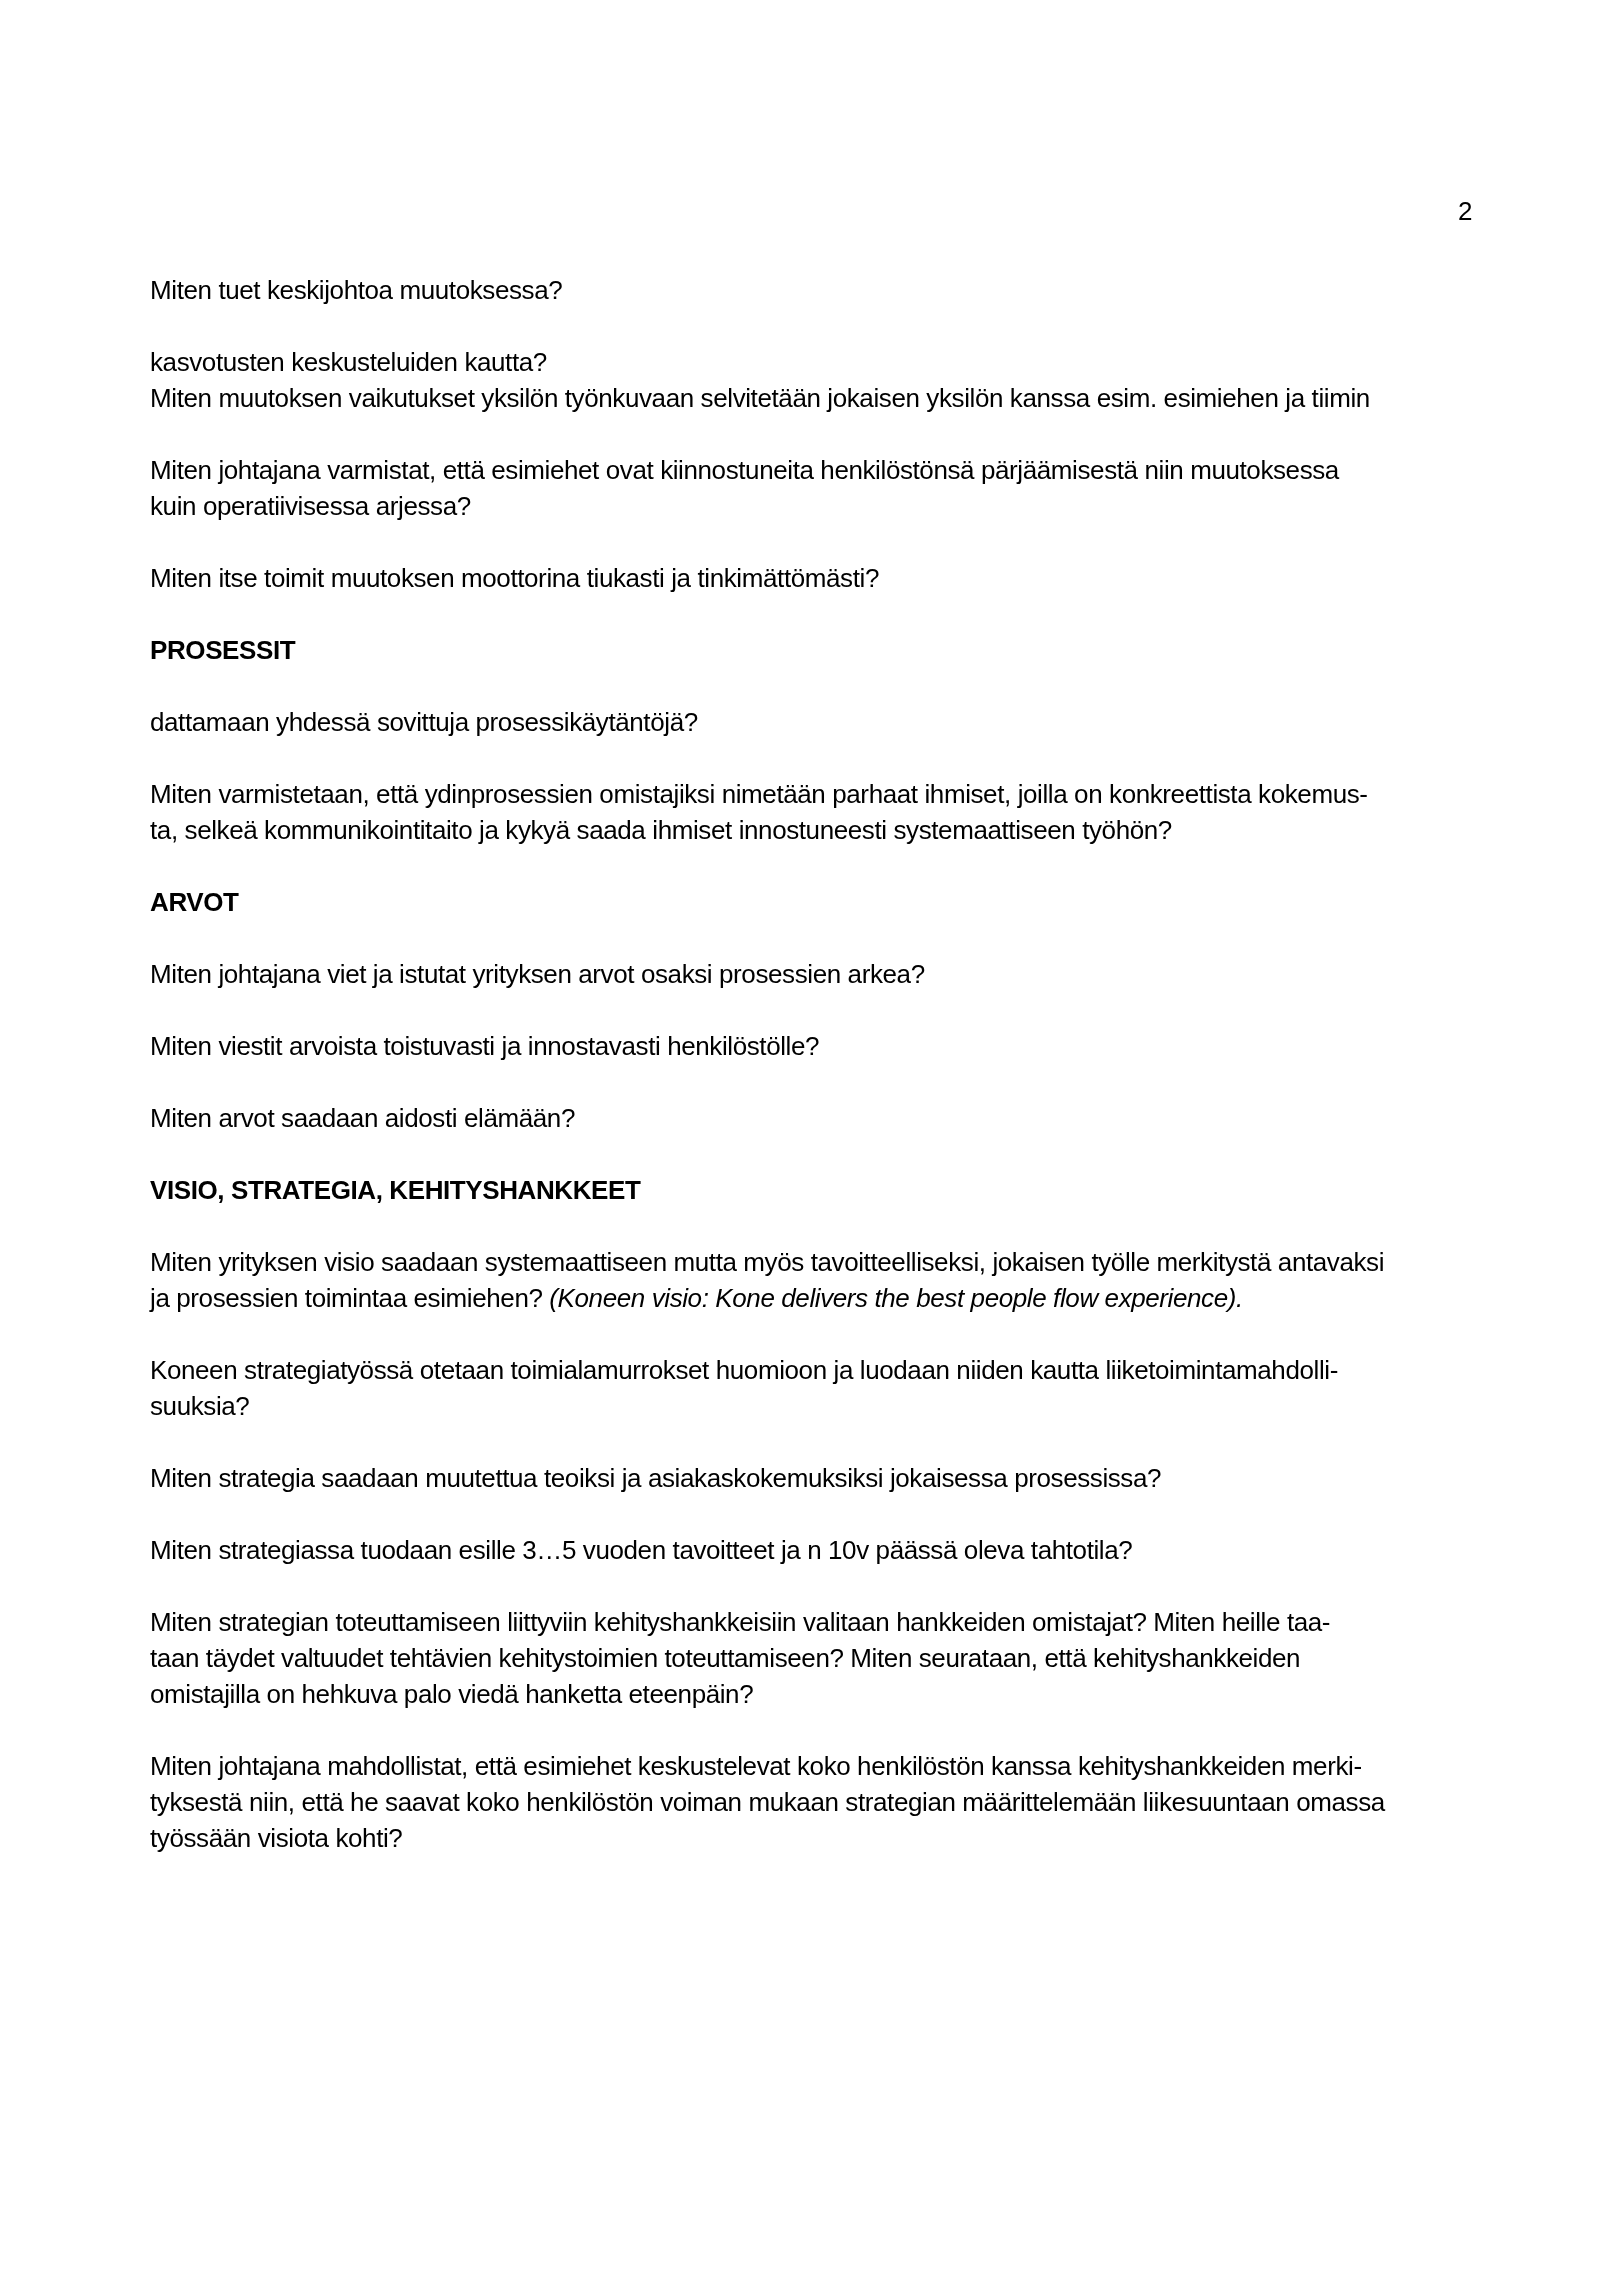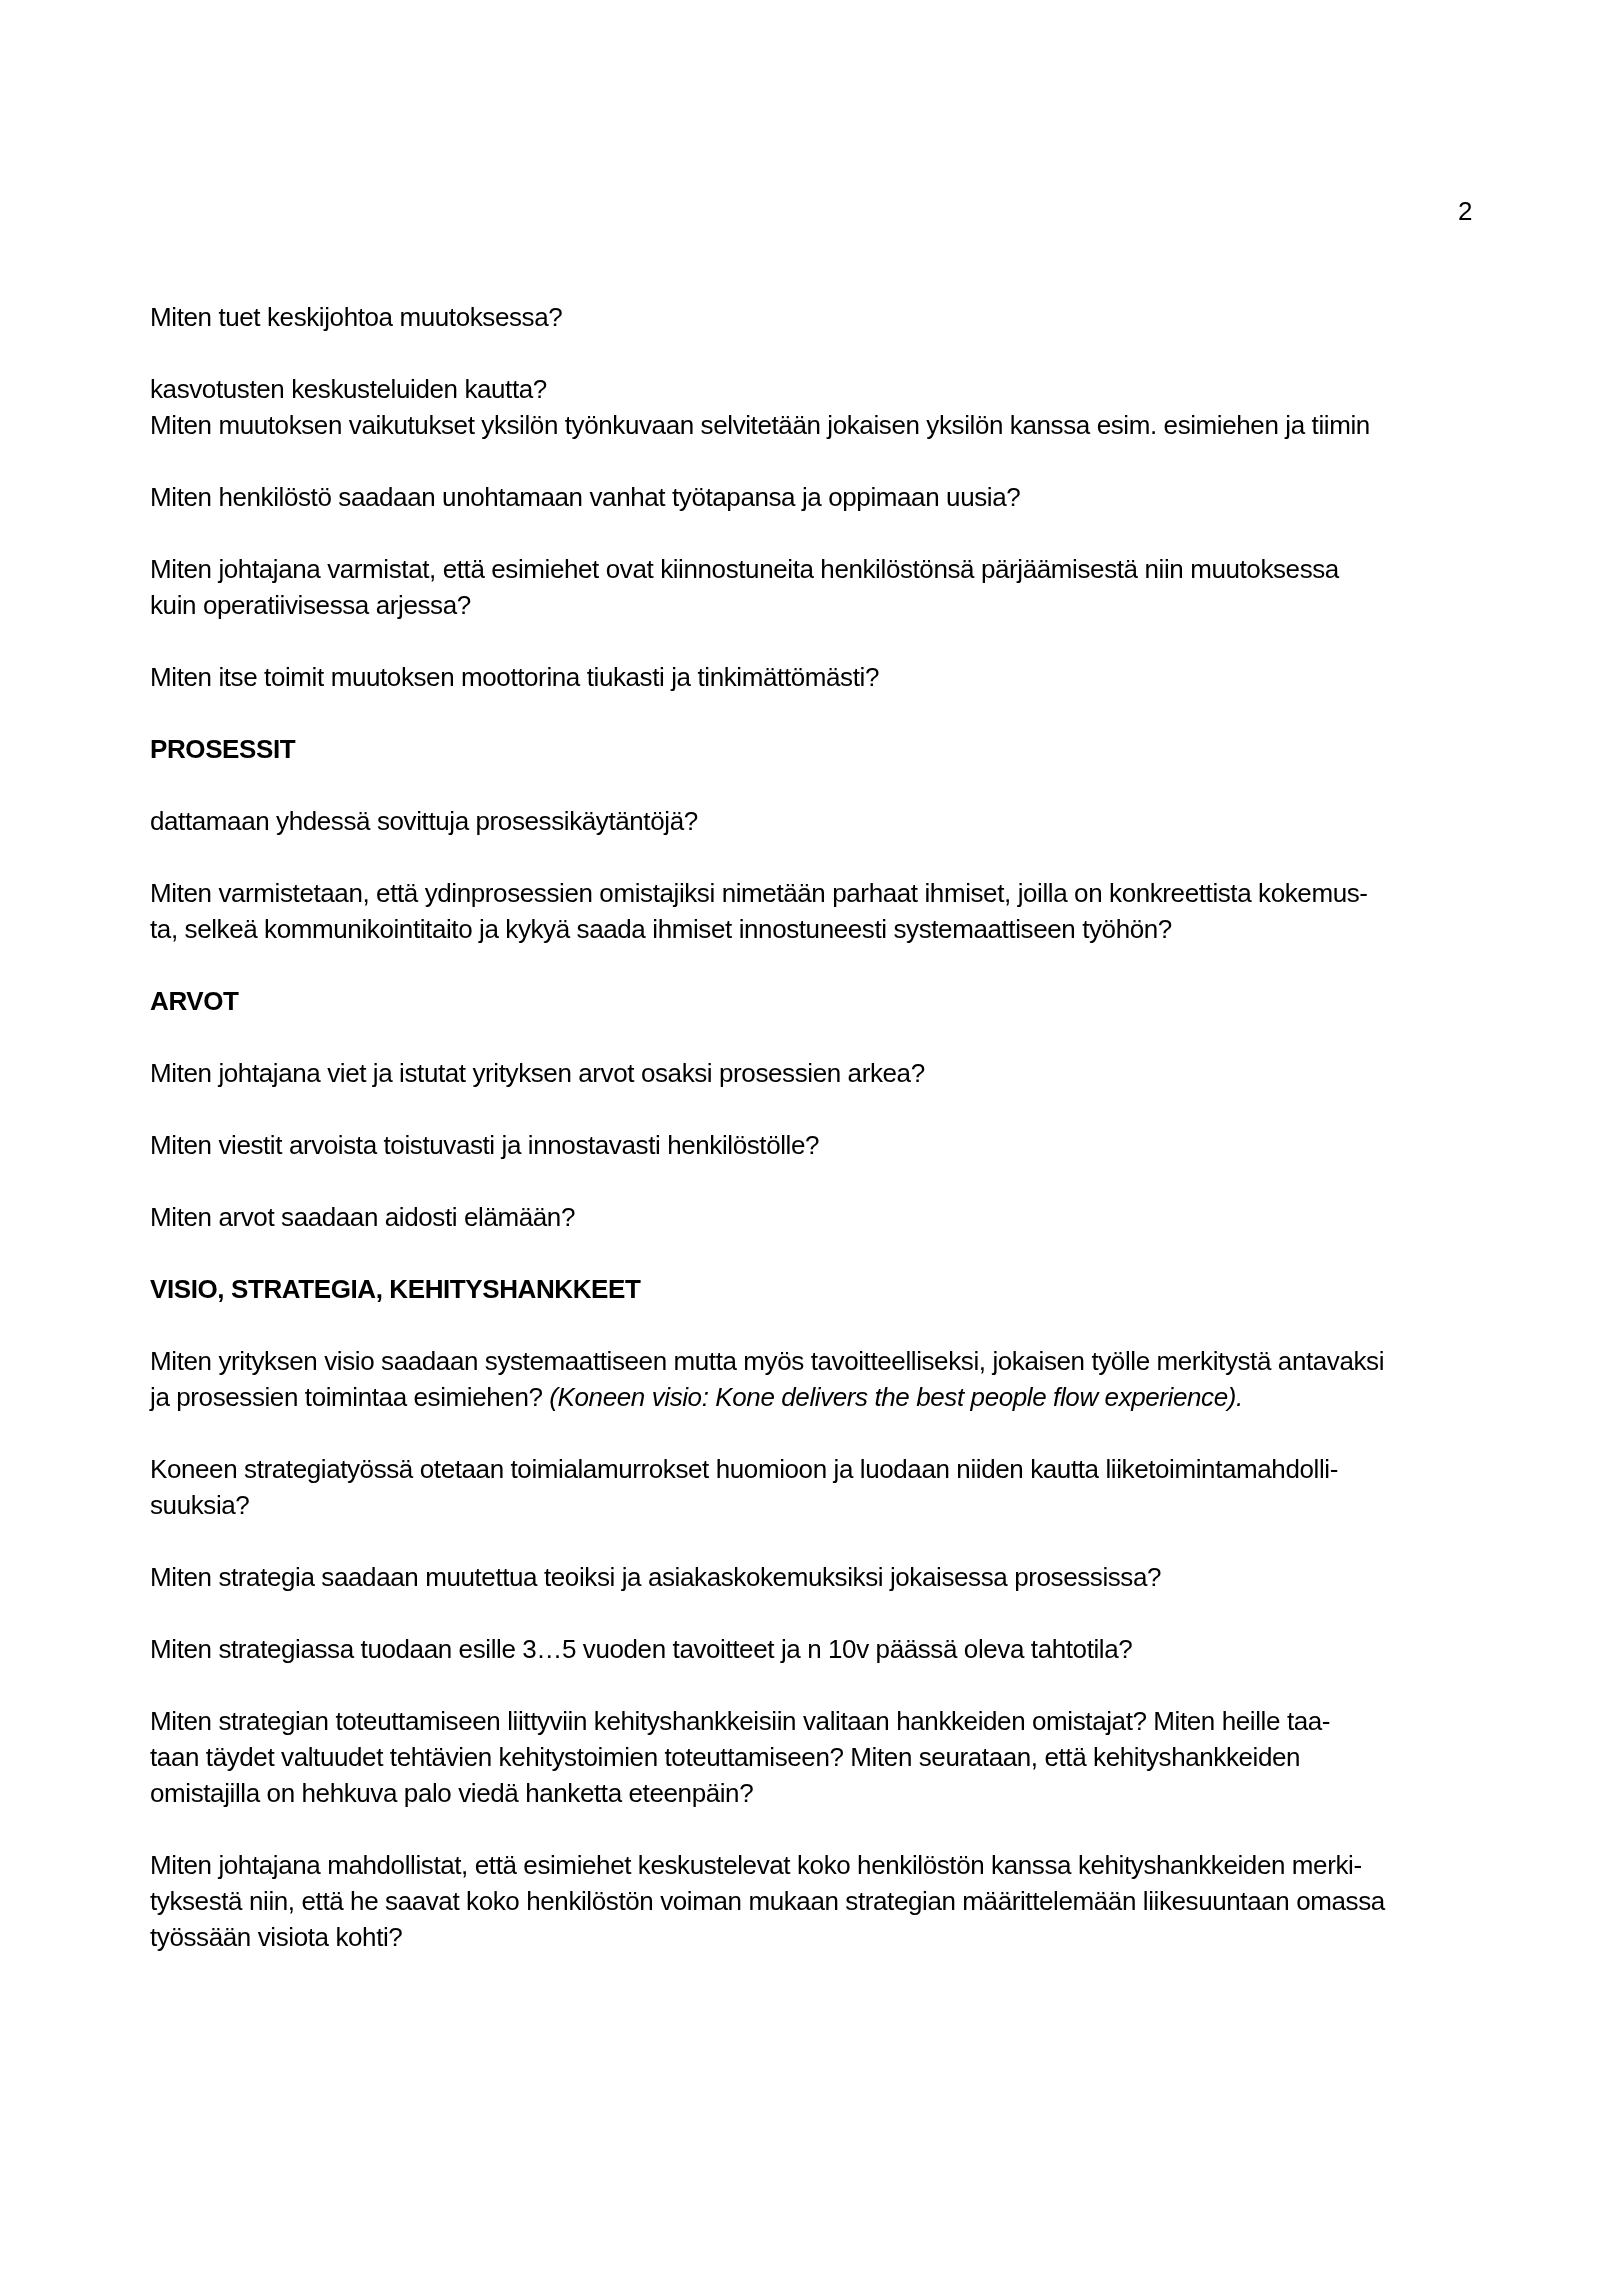--- a/index.html
+++ b/index.html
@@ -21,21 +21,21 @@
     position: absolute;
     top: 193px;
     right: 148px;
     font-size: 26px;
     line-height: 36px;
     letter-spacing: -0.4px;
   }
   .content {
     position: absolute;
     left: 150px;
-    top: 299px;
+    top: 272px;
     width: 1333px;
   }
   .para {
     margin: 0 0 36px 0;
     font-size: 26px;
     line-height: 36px;
     letter-spacing: -0.4px;
   }
   .para:last-child { margin-bottom: 0; }
   .heading { font-weight: 700; }
@@ -53,23 +53,20 @@
 
     <p class="para">
       <span class="line">Miten tuet keskijohtoa muutoksessa?</span>
     </p>
 
     <p class="para">
       <span class="line">kasvotusten keskusteluiden kautta?</span>
       <span class="line">Miten muutoksen vaikutukset yksilön työnkuvaan selvitetään jokaisen yksilön kanssa esim. esimiehen ja tiimin</span>
     </p>
 
-    <p class="para">
-      <span class="line">Miten henkilöstö saadaan unohtamaan vanhat työtapansa ja oppimaan uusia?</span>
-    </p>
 
     <p class="para">
       <span class="line">Miten johtajana varmistat, että esimiehet ovat kiinnostuneita henkilöstönsä pärjäämisestä niin muutoksessa</span>
       <span class="line">kuin operatiivisessa arjessa?</span>
     </p>
 
     <p class="para">
       <span class="line">Miten itse toimit muutoksen moottorina tiukasti ja tinkimättömästi?</span>
     </p>
 

